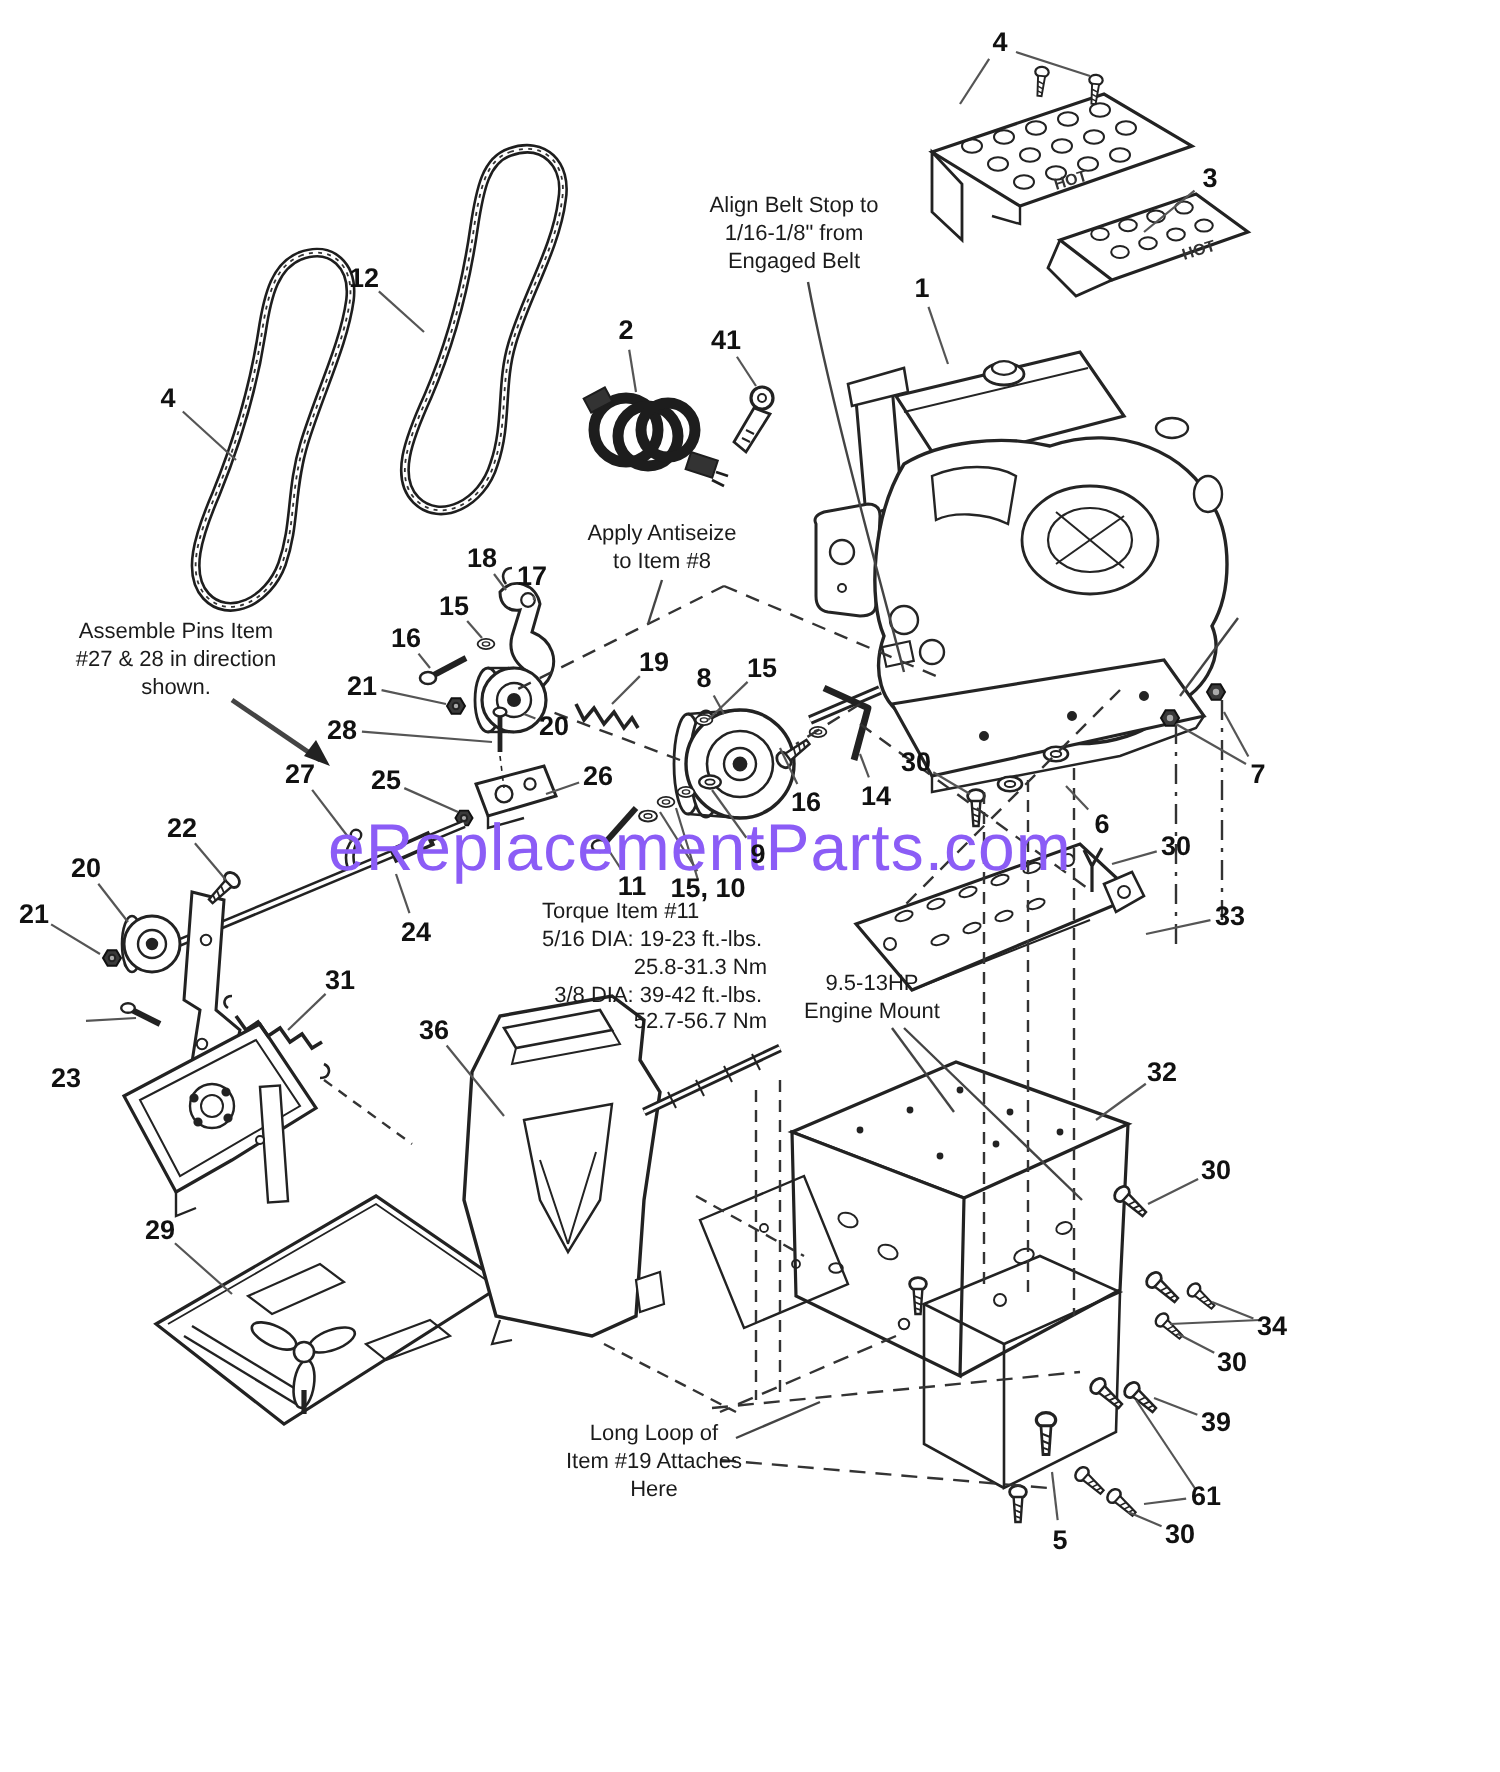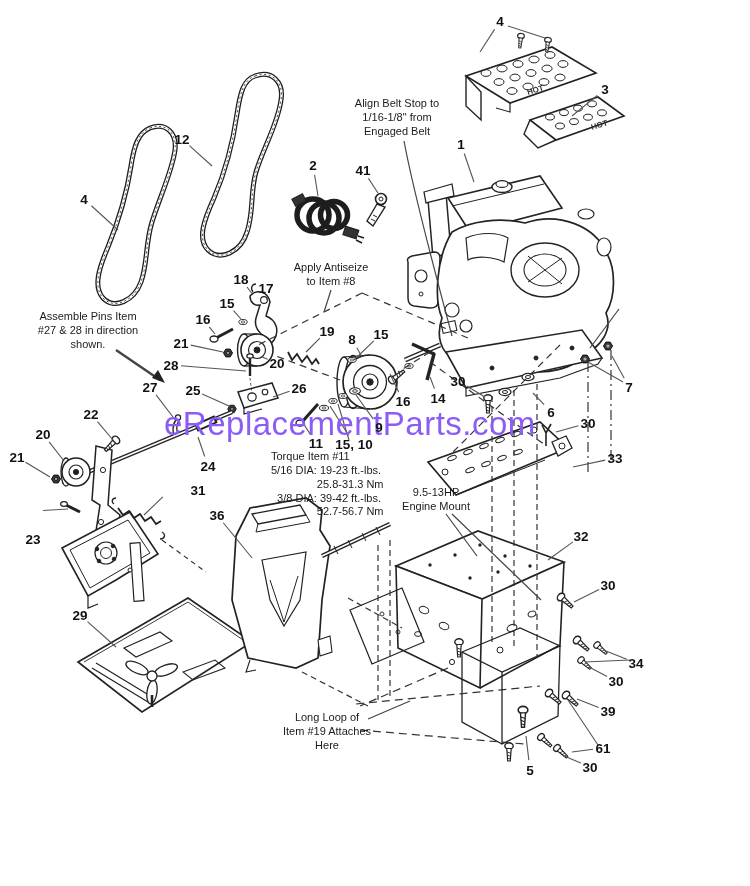--- a/index.html
+++ b/index.html
@@ -471,21 +471,21 @@
       <div class="callout" style="left: 316px; top: 443px;">11</div>
       <div class="callout" style="left: 299px; top: 388px;">26</div>
       <div class="callout" style="left: 171px; top: 365px;">28</div>
       <div class="callout" style="left: 193px; top: 390px;">25</div>
       <div class="callout" style="left: 150px; top: 387px;">27</div>
       <div class="callout" style="left: 91px; top: 414px;">22</div>
       <div class="callout" style="left: 43px; top: 434px;">20</div>
       <div class="callout" style="left: 17px; top: 457px;">21</div>
       <div class="callout" style="left: 33px; top: 511px; margin-top: 28px;">23</div>
       <div class="callout" style="left: 208px; top: 466px;">24</div>
-      <div class="callout" style="left: 170px; top: 490px; margin-left: 28px;">31</div>
+      <div class="callout" style="left: 170px; top: 490px;">31</div>
       <div class="callout" style="left: 217px; top: 515px;">36</div>
       <div class="callout" style="left: 80px; top: 615px;">29</div>
       <div class="callout" style="left: 615px; top: 458px;">33</div>
       <div class="callout" style="left: 588px; top: 423px;">30</div>
       <div class="callout" style="left: 551px; top: 412px;">6</div>
       <div class="callout" style="left: 629px; top: 387px;">7</div>
       <div class="callout" style="left: 581px; top: 536px;">32</div>
       <div class="callout" style="left: 608px; top: 585px;">30</div>
       <div class="callout" style="left: 636px; top: 663px;">34</div>
       <div class="callout" style="left: 616px; top: 681px;">30</div>

